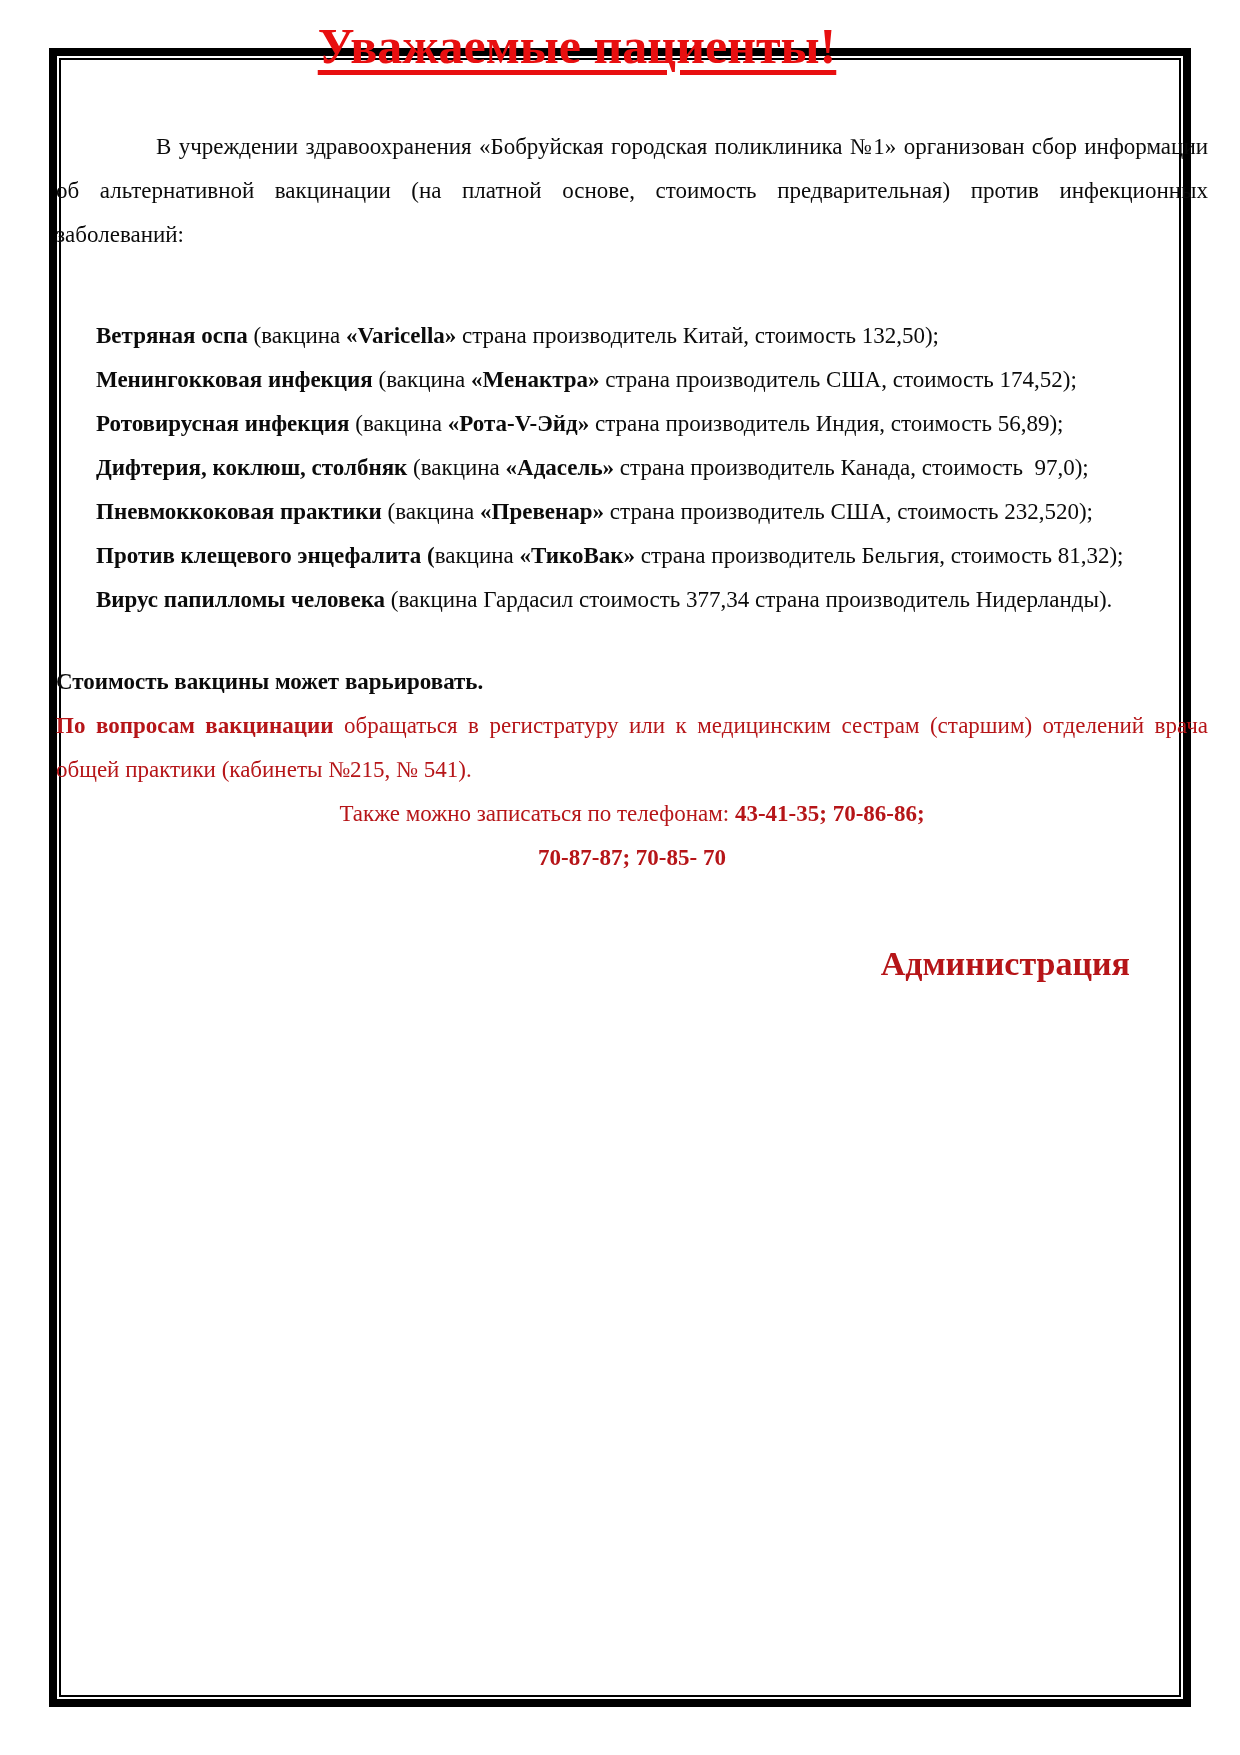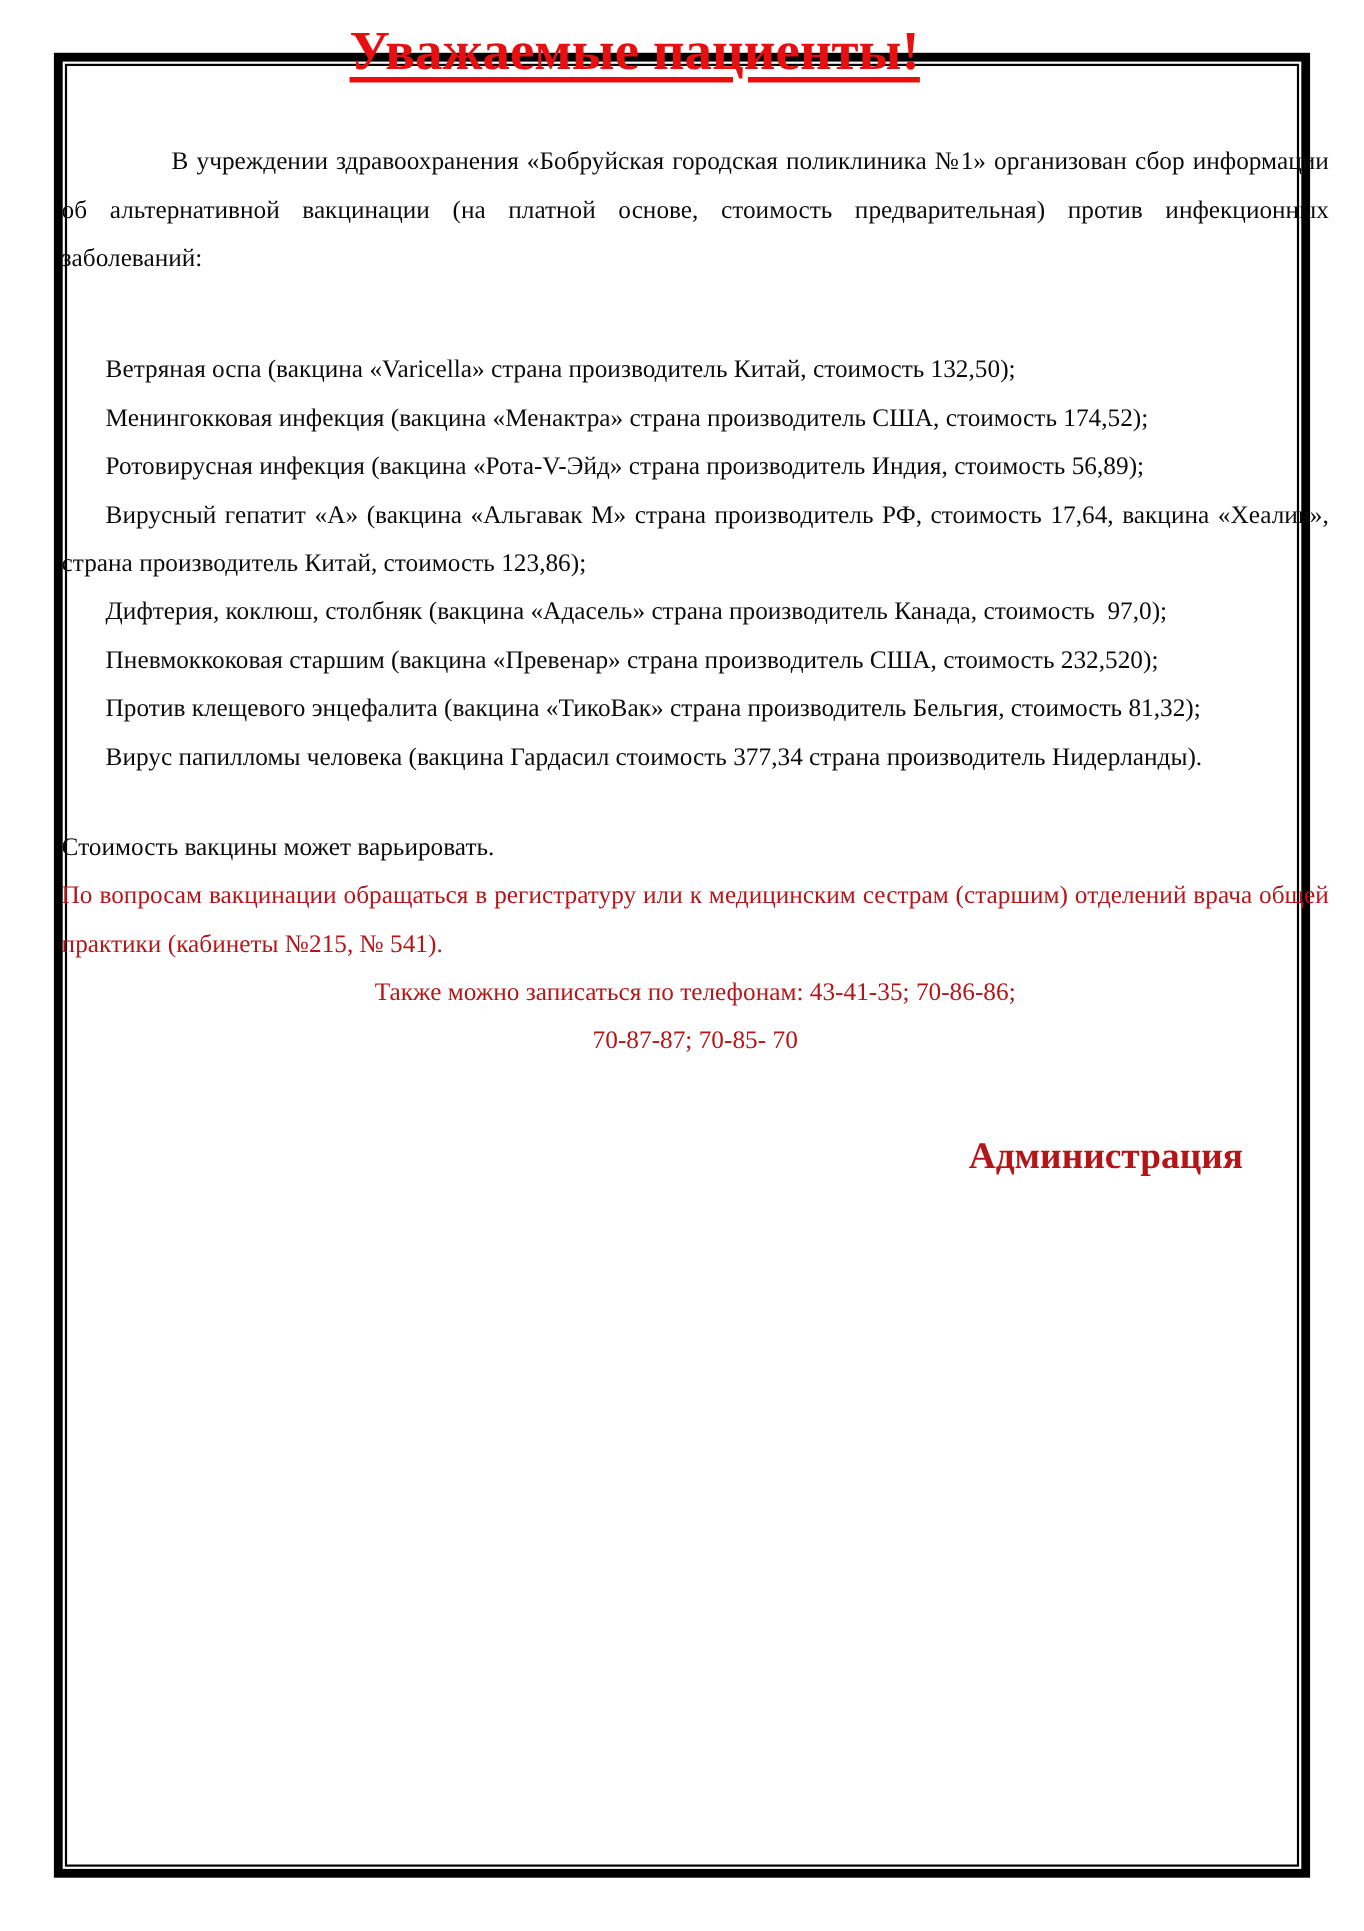--- a/index.html
+++ b/index.html
@@ -36,21 +36,21 @@
     text-align: center;
     font-size: 50px;
     line-height: 60px;
     font-weight: bold;
     color: var(--title-red, #e80f10);
     text-decoration: underline;
     text-decoration-thickness: 5px;
     text-underline-offset: 7px;
   }
   p { margin: 0; font-size: 23px; line-height: 44px; }
-  .b { font-weight: normal; }
+  .b { font-weight: bold; }
   .intro {
     text-align: justify;
     text-indent: 100px;
     margin-bottom: 57px;
   }
   .item {
     text-align: justify;
     text-indent: 40px;
   }
   .note-black {
@@ -75,23 +75,22 @@
   <div class="frame-outer">
     <div class="frame-inner"></div>
   </div>
   <div class="content">
     <h1 class="title">Уважаемые пациенты!</h1>
     <p class="intro"><span>В учреждении здравоохранения «Бобруйская городская поликлиника №1» организован сбор информации об альтернативной вакцинации (на платной основе, стоимость предварительная) против инфекционных заболеваний:</span></p>
     <div>
         <p class="item"><span class="b">Ветряная оспа</span><span> (вакцина </span><span class="b">«Varicella»</span><span> страна  производитель Китай, стоимость 132,50);</span></p>
         <p class="item"><span class="b">Менингокковая инфекция</span><span> (вакцина </span><span class="b">«Менактра»</span><span> страна производитель США, стоимость 174,52);</span></p>
         <p class="item"><span class="b">Ротовирусная инфекция</span><span> (вакцина </span><span class="b">«Рота-V-Эйд»</span><span> страна производитель Индия, стоимость 56,89);</span></p>
-        <p class="item"><span class="b">Вирусный гепатит «А»</span><span> (вакцина </span><span class="b">«Альгавак М»</span><span> страна производитель РФ, стоимость 17,64, вакцина </span><span class="b">«Хеалив»</span><span>, страна производитель Китай, стоимость 123,86);</span></p>
         <p class="item"><span class="b">Дифтерия, коклюш, столбняк</span><span> (вакцина </span><span class="b">«Адасель»</span><span> страна производитель Канада, стоимость &nbsp;97,0);</span></p>
-        <p class="item"><span class="b">Пневмоккоковая старшим</span><span> (вакцина </span><span class="b">«Превенар»</span><span> страна производитель США, стоимость 232,520);</span></p>
+        <p class="item"><span class="b">Пневмоккоковая практики</span><span> (вакцина </span><span class="b">«Превенар»</span><span> страна производитель США, стоимость 232,520);</span></p>
         <p class="item"><span class="b">Против клещевого энцефалита (</span><span>вакцина </span><span class="b">«ТикоВак»</span><span> страна производитель Бельгия, стоимость 81,32);</span></p>
         <p class="item"><span class="b">Вирус папилломы человека</span><span> (вакцина Гардасил стоимость 377,34 страна производитель Нидерланды).</span></p>
       </div>
     <p class="note-black"><span class="b">Стоимость вакцины может варьировать.</span></p>
     <p class="red contact"><span class="b">По вопросам вакцинации</span><span> обращаться в регистратуру или к медицинским сестрам (старшим) отделений врача общей практики (кабинеты №215, № 541).</span></p>
     <p class="red"><span>Также можно записаться по телефонам: </span><span class="b">43-41-35; 70-86-86;</span></p>
     <p class="red"><span class="b">70-87-87; 70-85- 70</span></p>
     <p class="signature">Администрация</p>
   </div>
 </div>

